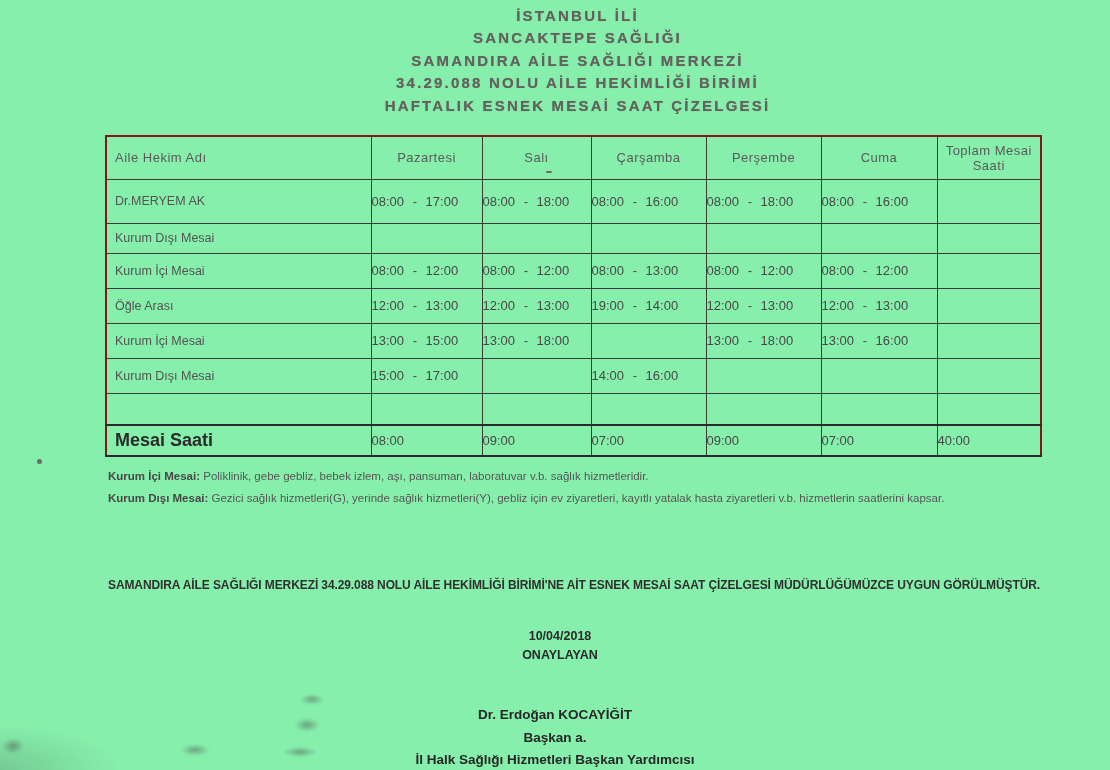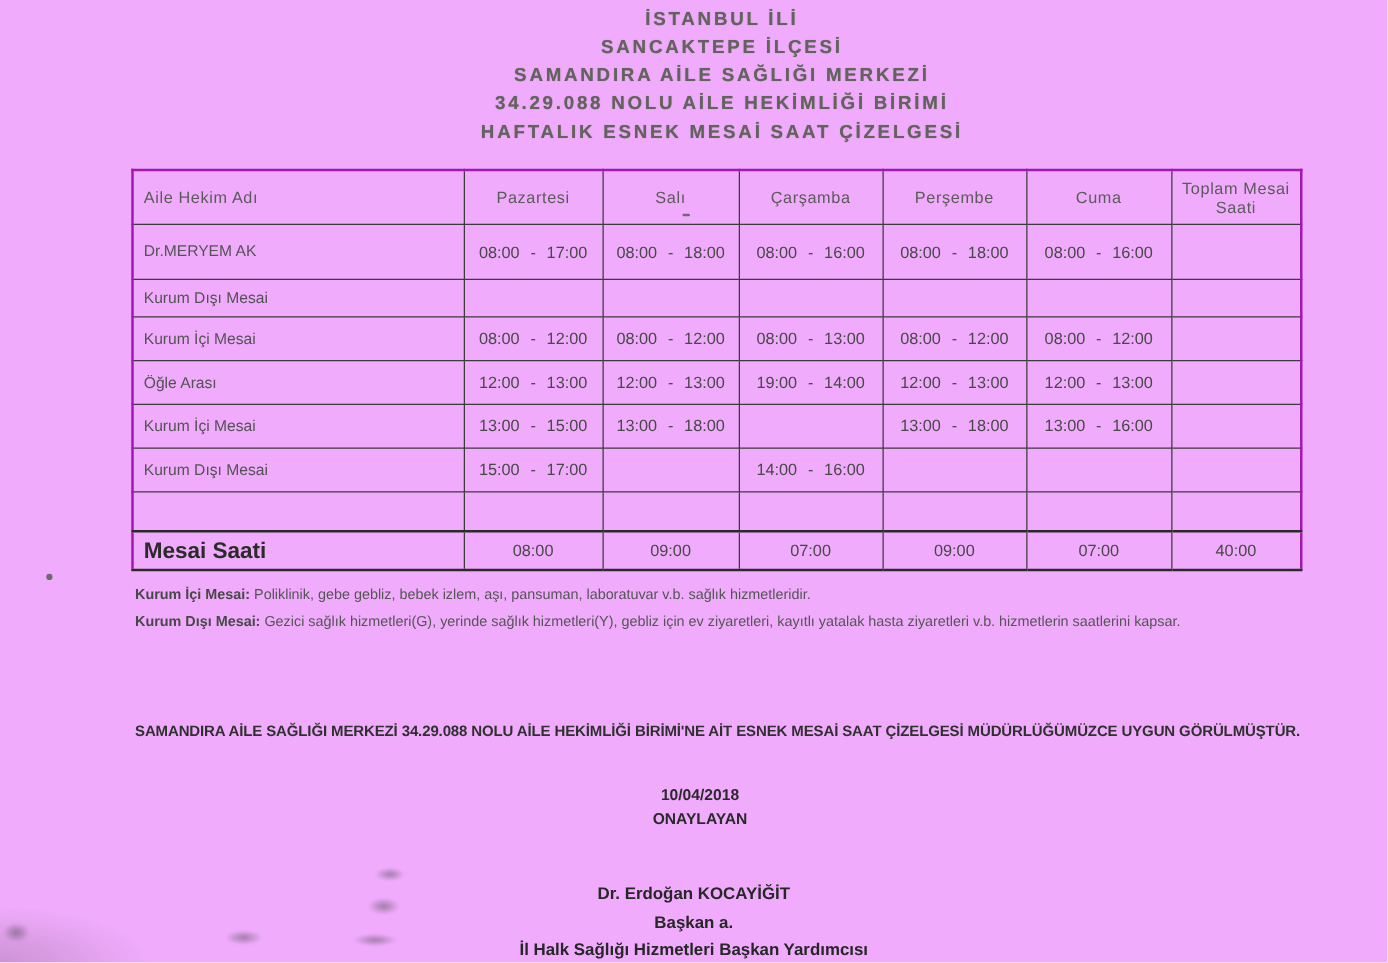--- a/index.html
+++ b/index.html
@@ -1,40 +1,40 @@
 <!DOCTYPE html>
 <html><head>
 <meta charset="utf-8">
 <style>
   html,body { margin:0; padding:0; background:#ffffff; }
   .page {
     position:relative; width:1110px; height:770px; overflow:hidden;
-    background:#f0abfc;
+    background:#86efac;
     font-family:"Liberation Sans", sans-serif;
   }
   .scan { position:absolute; inset:0; filter:blur(0.3px) contrast(1.04); }
 
   
   .doc-header {
     position:absolute; top:5px; left:45px; width:1065px;
     text-align:center; font-weight:bold; color:#64645f;
   }
   .hline { font-size:15px; line-height:22.4px; letter-spacing:2.2px;
            text-shadow:0 0 0.8px rgba(100,100,95,0.7); }
 
   
   .sched {
     position:absolute; left:105px; top:135px; width:935px;
     border-collapse:collapse; table-layout:fixed;
-    border:2px solid #a21caf; color:#4c4c4c;padding-left:16px;
+    border:2px solid #7f1d1d; color:#4c4c4c;padding-left:16px;
   }
   .sched th, .sched td { border:1px solid #3e3e3e; overflow:hidden; padding:0; }
   .sched th { font-weight:normal; font-size:13px; color:#5c5c5c; letter-spacing:0.5px; }
   .lbl { text-align:left; padding-left:8px !important; font-size:12.5px; color:#555; }
-  .tc  { text-align:center; font-size:13px; word-spacing:5px; color:#4a4a4a; }
+  .tc  { font-size:13px; word-spacing:5px; color:#4a4a4a; }
   .rh-hdr { height:43px; }
   .rh-a { height:44px; }
   .rh-b { height:30px; }
   .rh-c { height:35px; }
   .rh-e { height:32px; }
   .rh-f { height:31px; }
   tr.total td { border-top:2px solid #2d2d2d; border-bottom:2px solid #2d2d2d; }
   tr.total .lbl { font-weight:bold; color:#2e2e2e; font-size:18px; }
   tr.total .tc { word-spacing:0;margin-left:36px; }
   .c0{width:265px}.c1{width:111px}.c2{width:109px}.c3{width:115px}
@@ -71,21 +71,21 @@
   }
 </style>
 </head>
 <body>
 
 <div class="page">
   <div class="scan">
 
     <div class="doc-header">
       <div class="hline">İSTANBUL İLİ</div>
-      <div class="hline">SANCAKTEPE İLÇESİ</div>
+      <div class="hline">SANCAKTEPE SAĞLIĞI</div>
       <div class="hline">SAMANDIRA AİLE SAĞLIĞI MERKEZİ</div>
       <div class="hline">34.29.088 NOLU AİLE HEKİMLİĞİ BİRİMİ</div>
       <div class="hline">HAFTALIK ESNEK MESAİ SAAT ÇİZELGESİ</div>
     </div>
 
     <table class="sched">
       <colgroup>
         <col class="c0">
           <col class="c1">
           <col class="c2">

